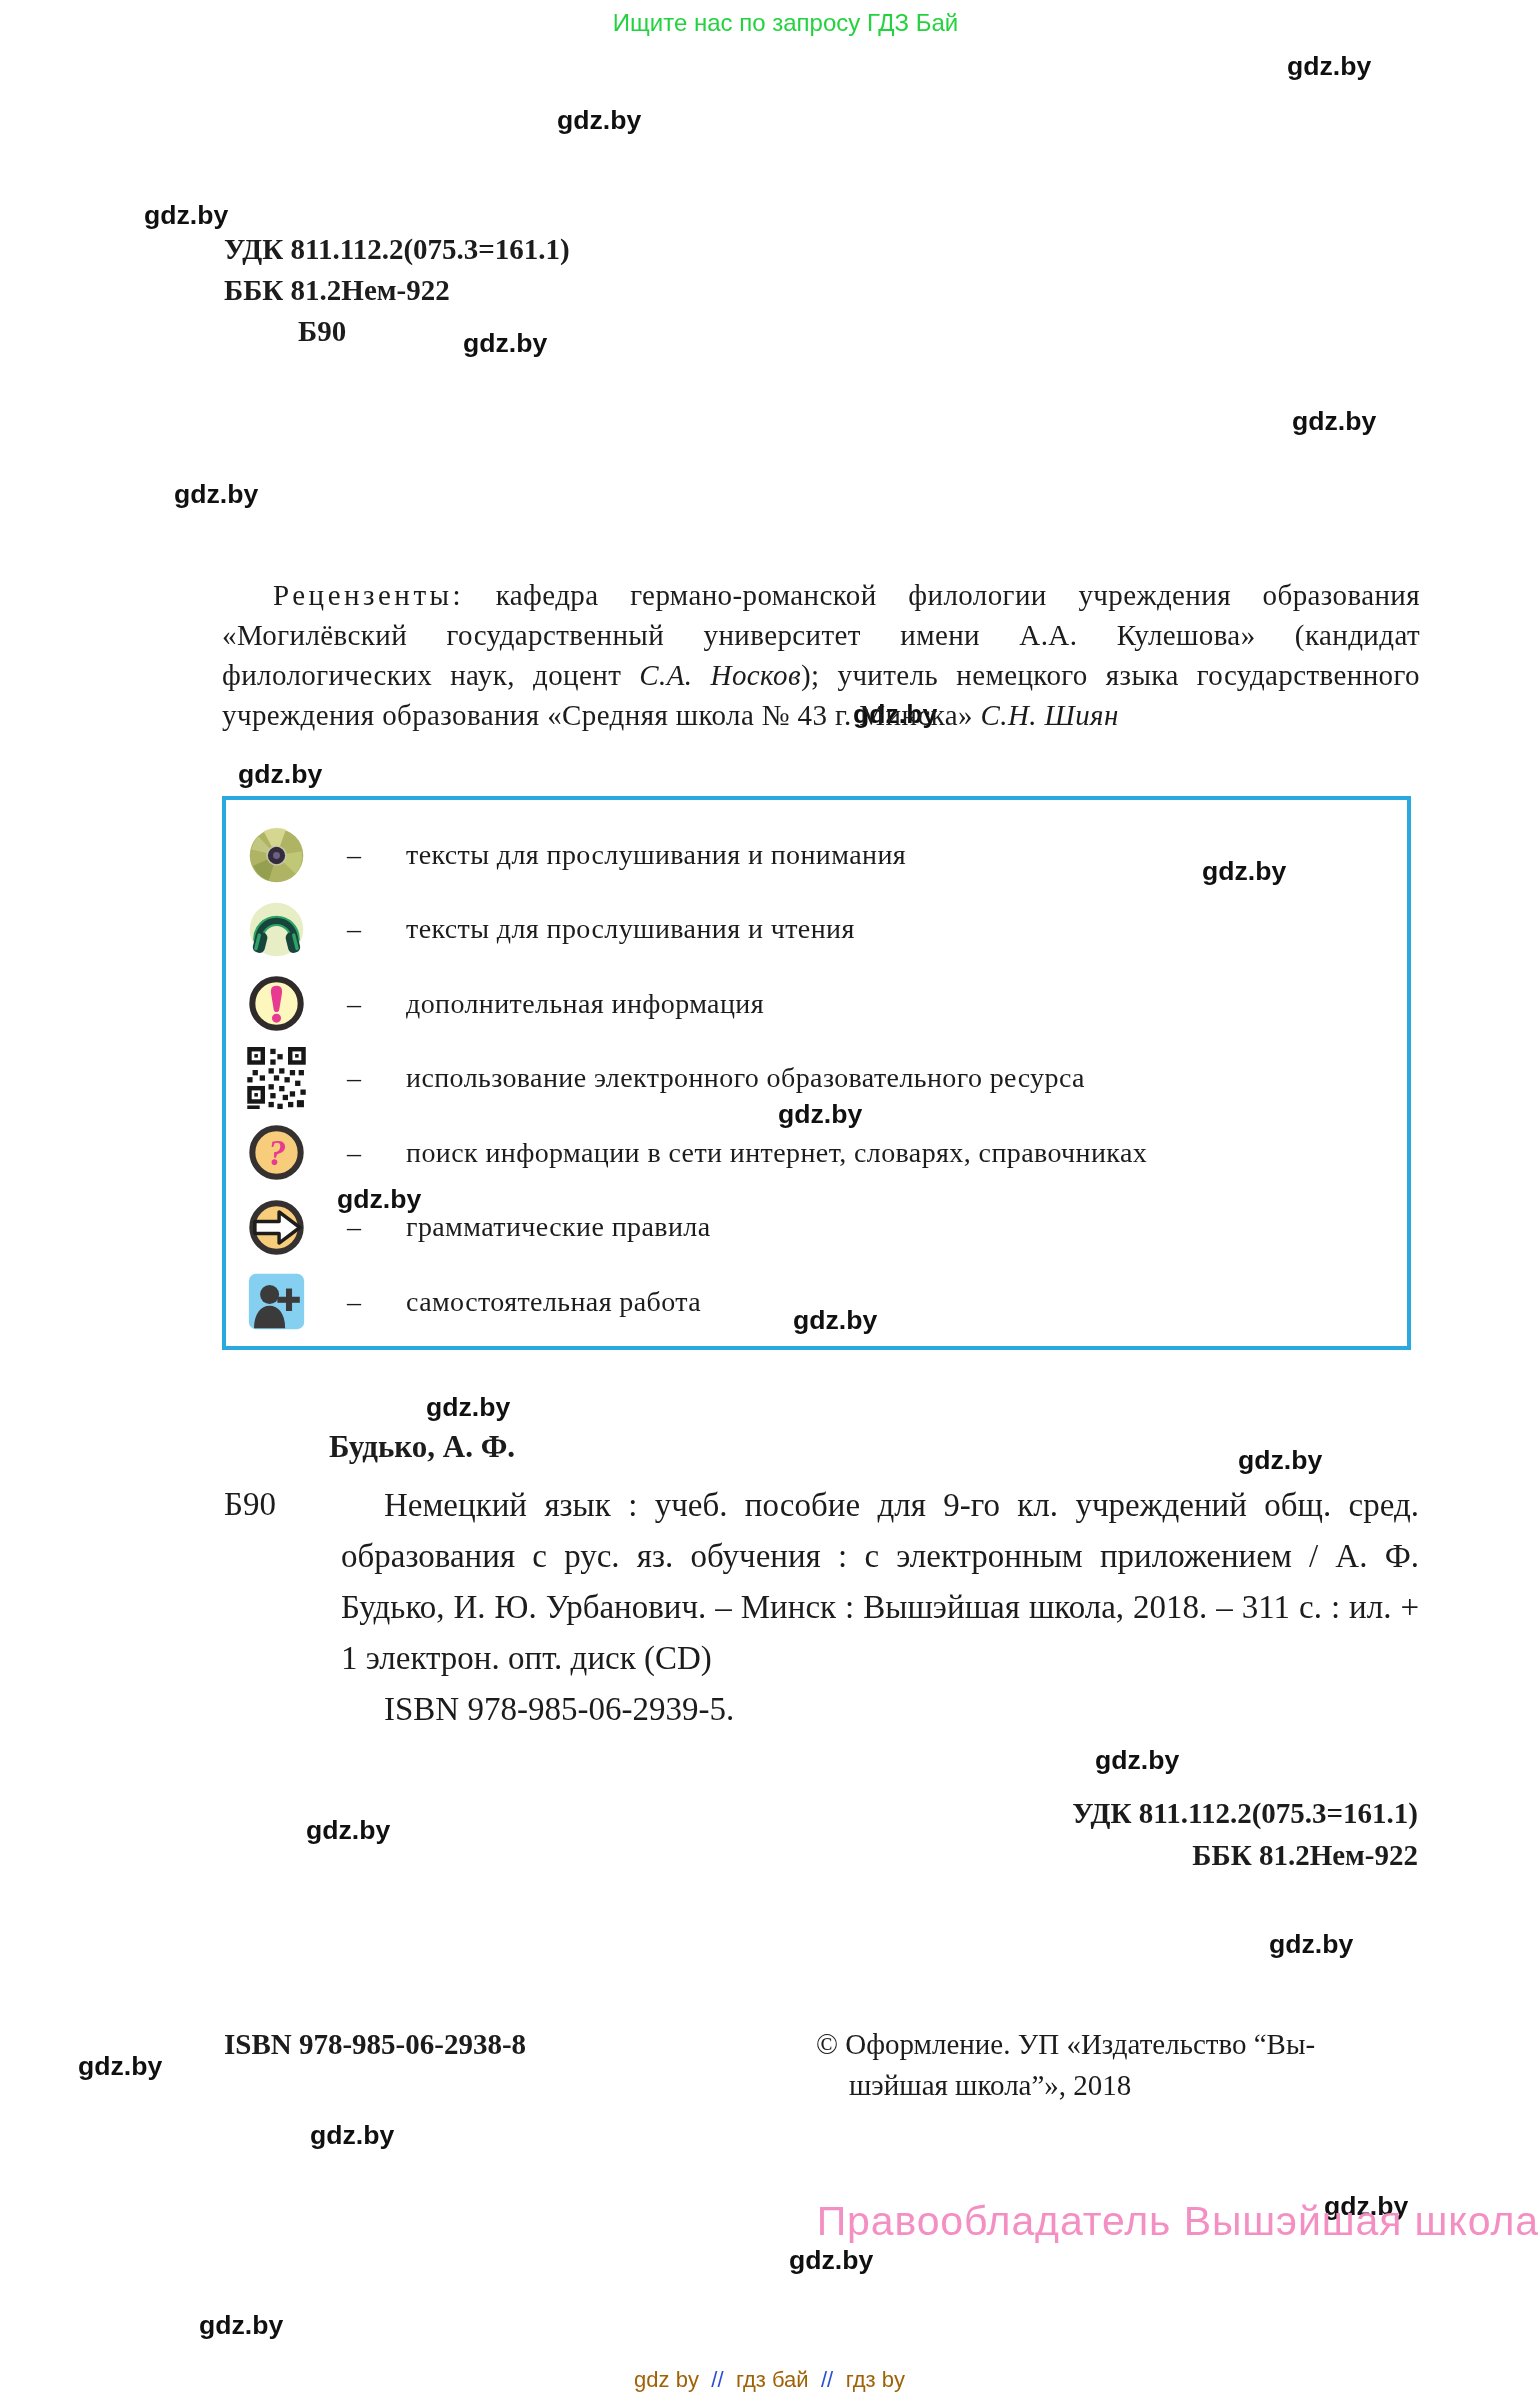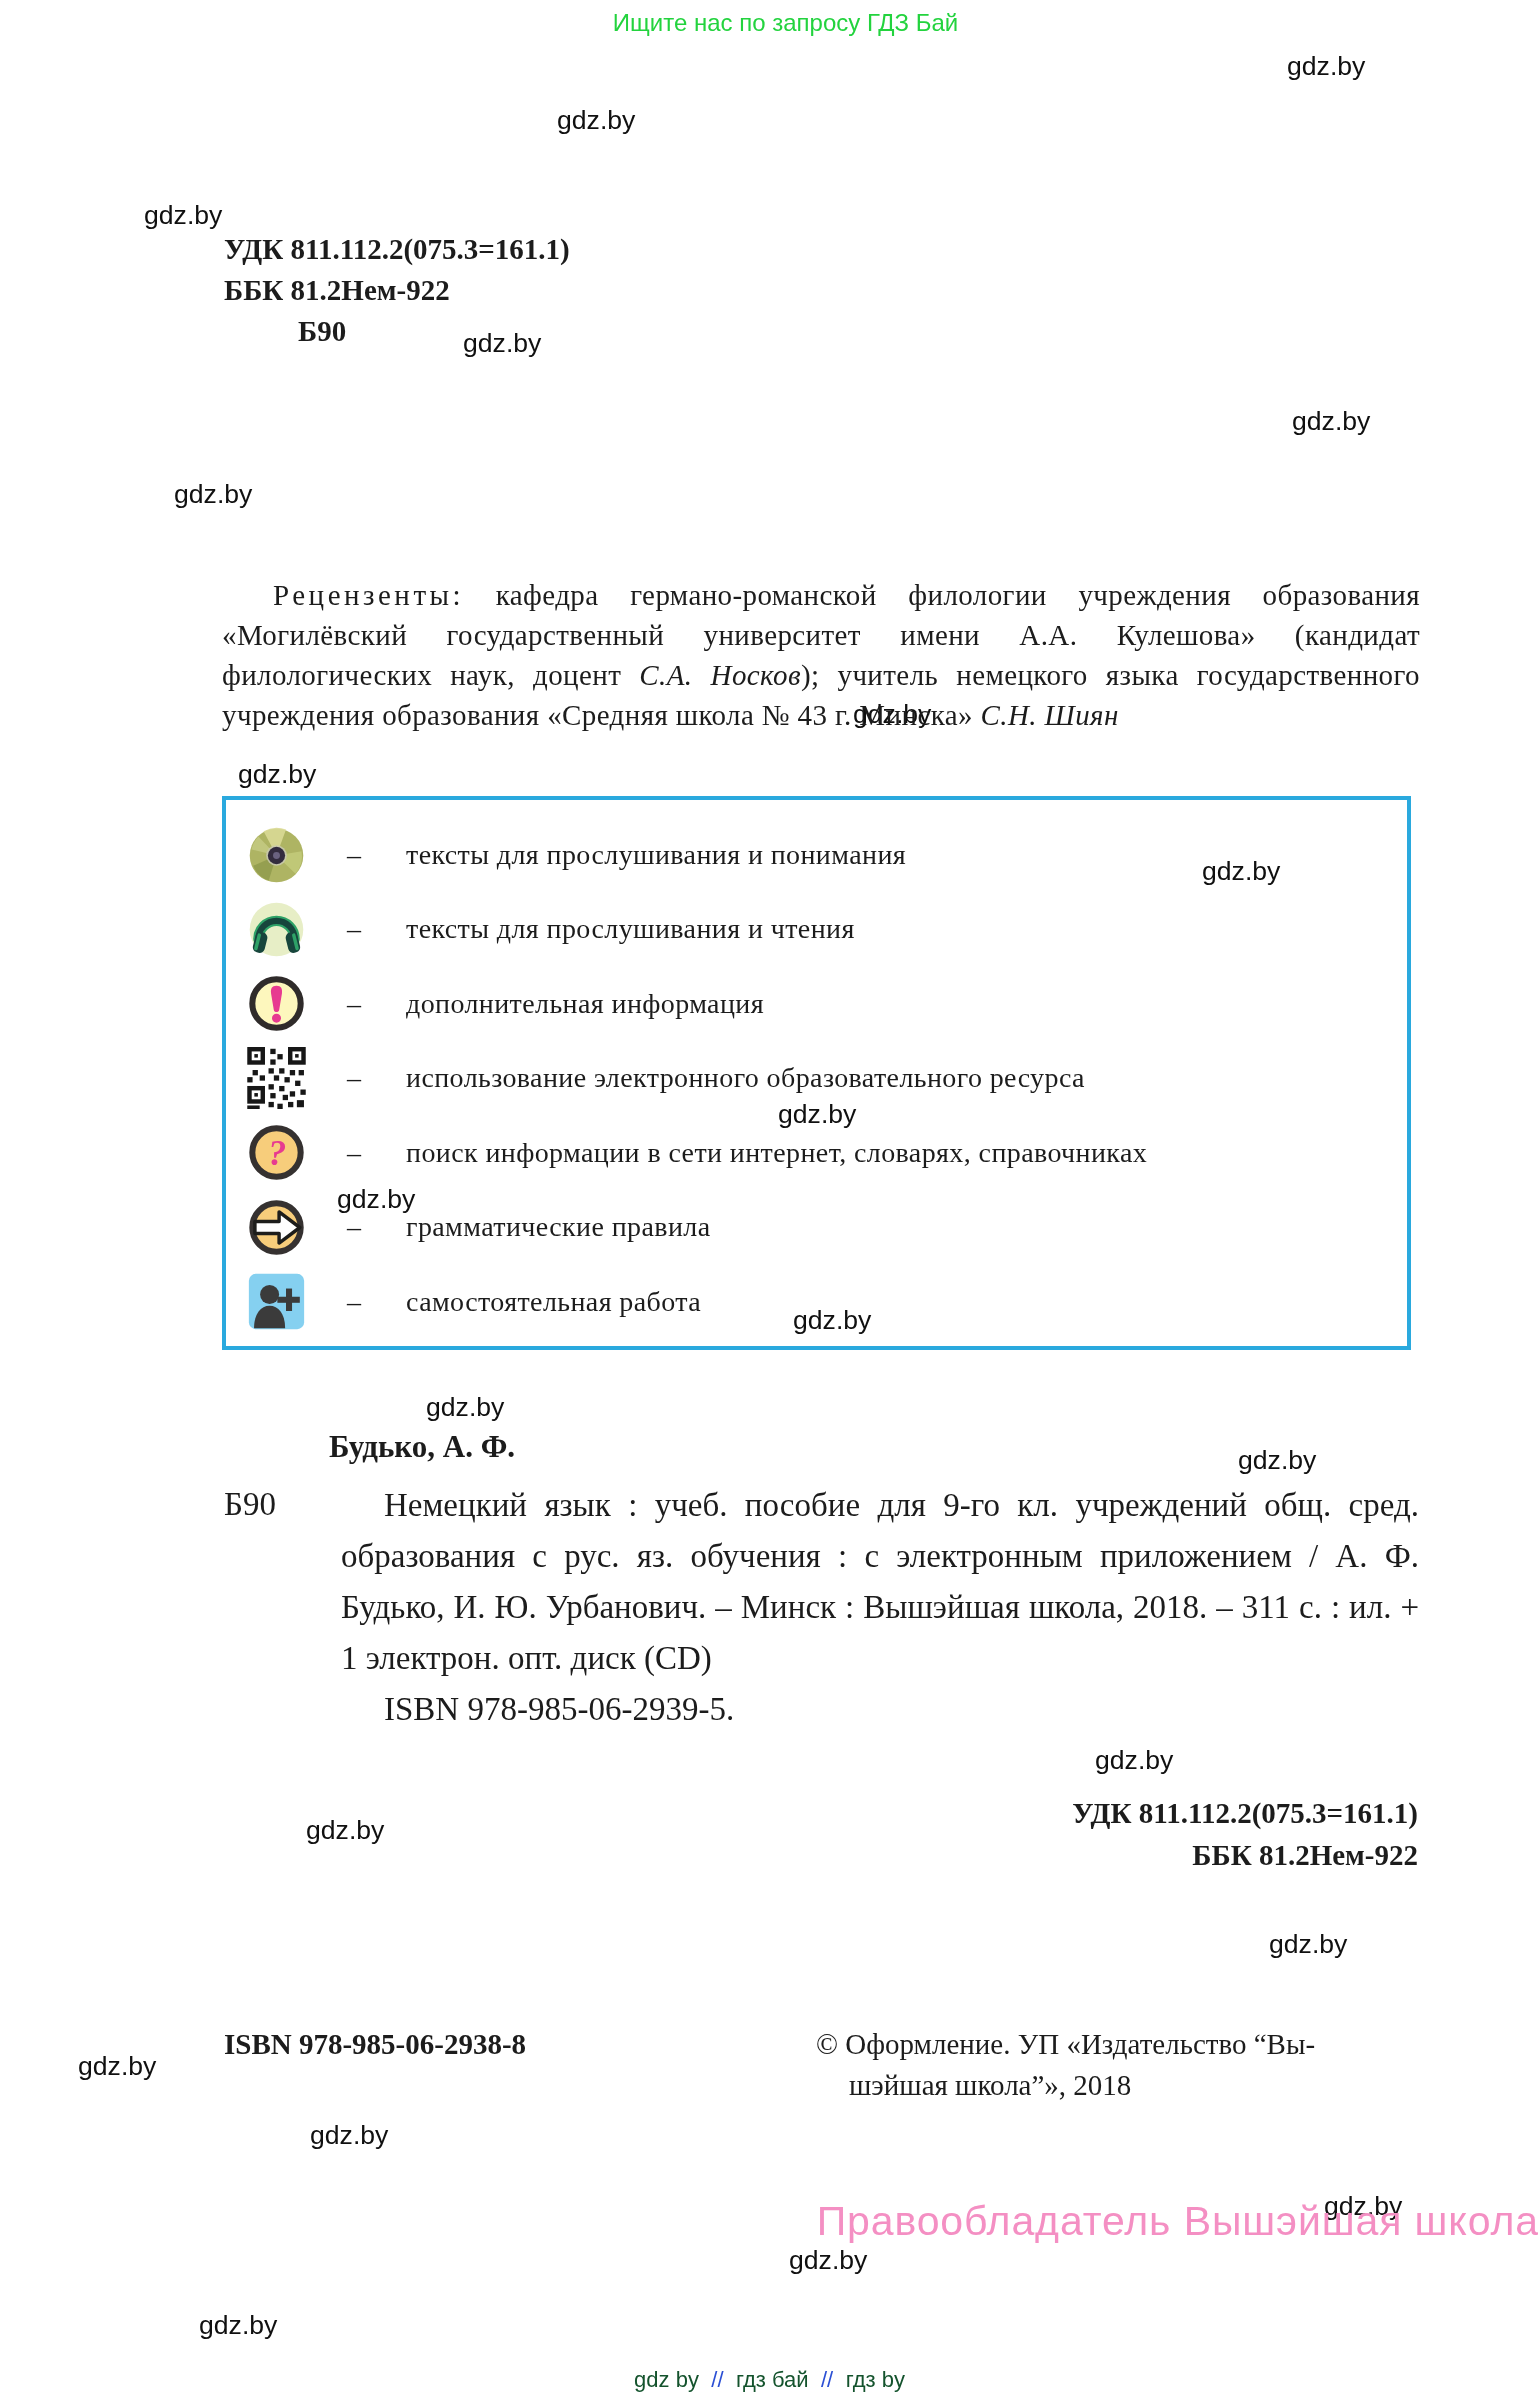--- a/index.html
+++ b/index.html
@@ -16,21 +16,21 @@
   .promo{
     position:absolute; top:8.9px; left:16px; width:100%;
     text-align:center;
     font-family:"Liberation Sans", sans-serif;
     font-size:24px; color:#23d33e;
   }
   
   .wm{
     position:absolute;
     font-family:"Liberation Sans", sans-serif;
-    font-size:26.6px; color:#101010; white-space:nowrap;
+    font-size:26.6px; color:#101010; white-space:nowrap;font-weight:bold;
   }
   
   .catalog-top{
     position:absolute; left:224px; top:229px;
     font-weight:bold; font-size:29px; line-height:41px;
   }
   .catalog-top .code{padding-left:74px;}
   
   .reviewers{
     position:absolute; left:222px; top:546px; width:1198px;
@@ -90,21 +90,21 @@
     font-size:41px; color:#f48fc3; letter-spacing:0.9px;
   }
   
   .footer-links{
     position:absolute; top:2367px; left:0; width:100%;
     text-align:center;
     font-family:"Liberation Sans", sans-serif;
     font-size:22px; color:#2b4fd4;
   }
   .footer-links .sep{margin:0 12.4px;}
-  .footer-links a{color:#14532d; text-decoration:none; cursor:pointer;}
+  .footer-links a{color:#a16207; text-decoration:none; cursor:pointer;}
 </style>
 </head>
 <body>
 
 <div class="page">
 
   <div class="promo">Ищите нас по запросу ГДЗ Бай</div>
 
   <div id="watermarks">
       <span class="wm" style="left: 1287px; top: 51px;">gdz.by</span>

